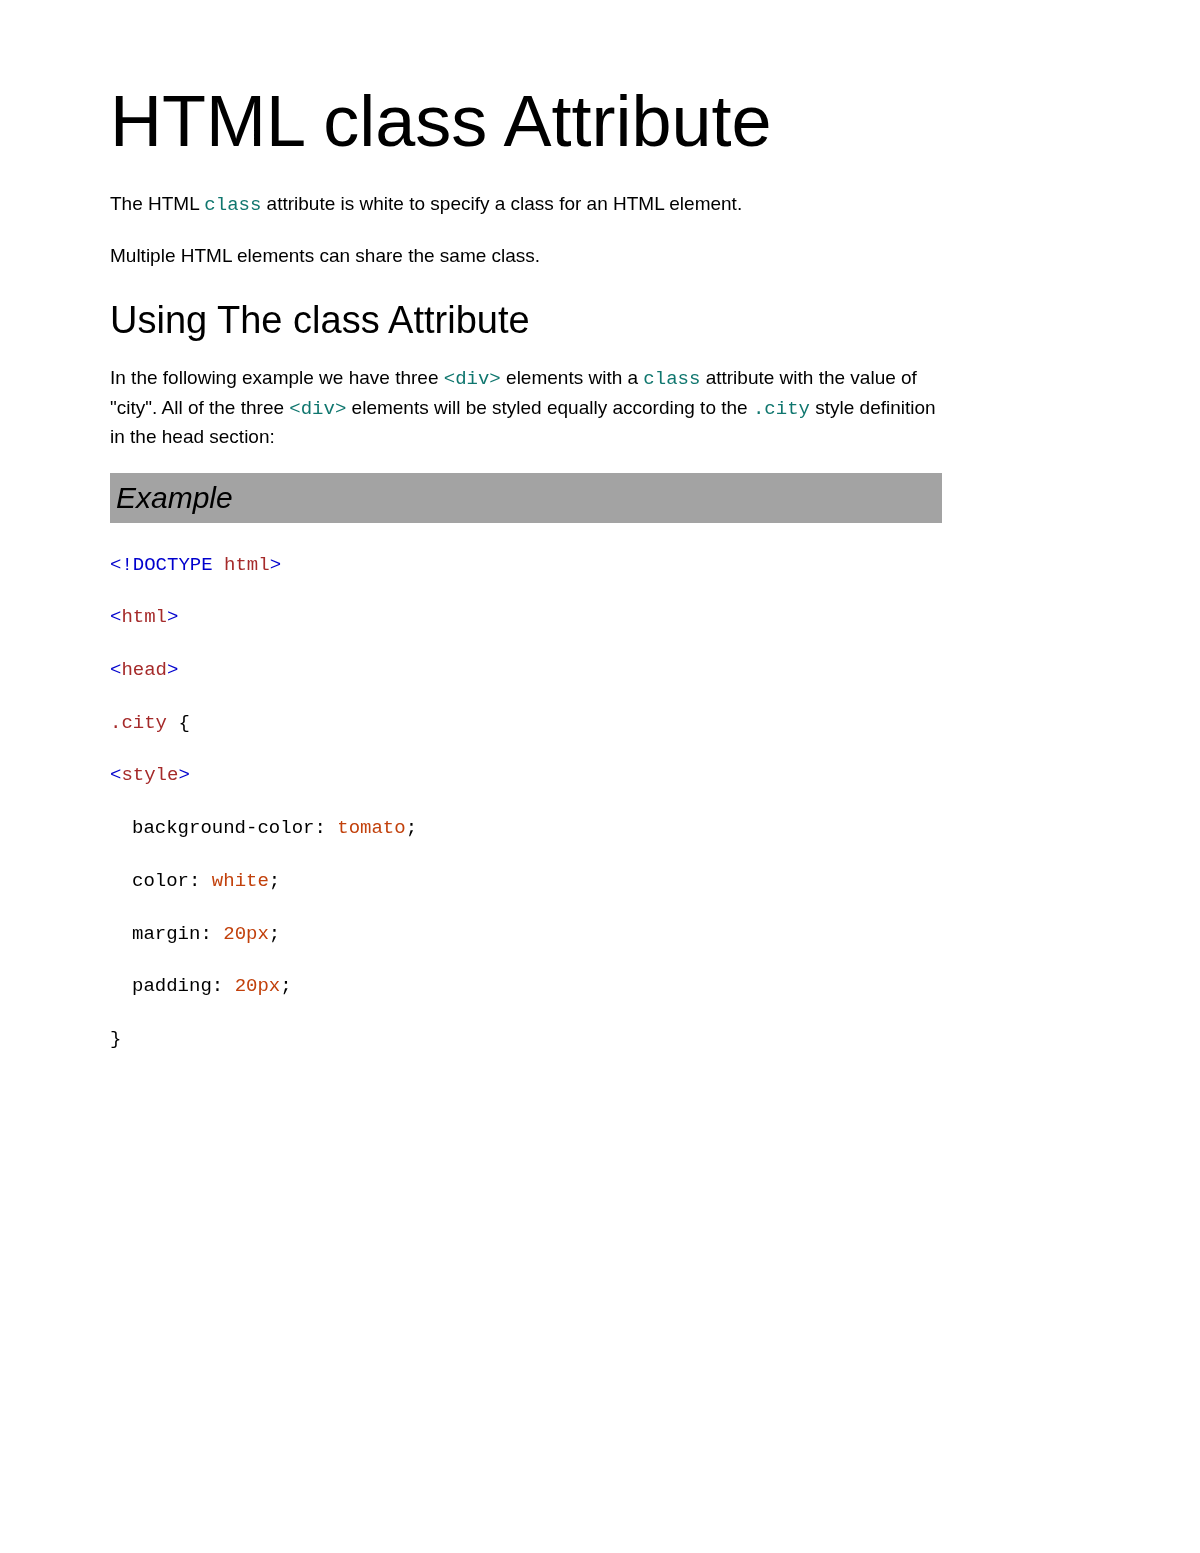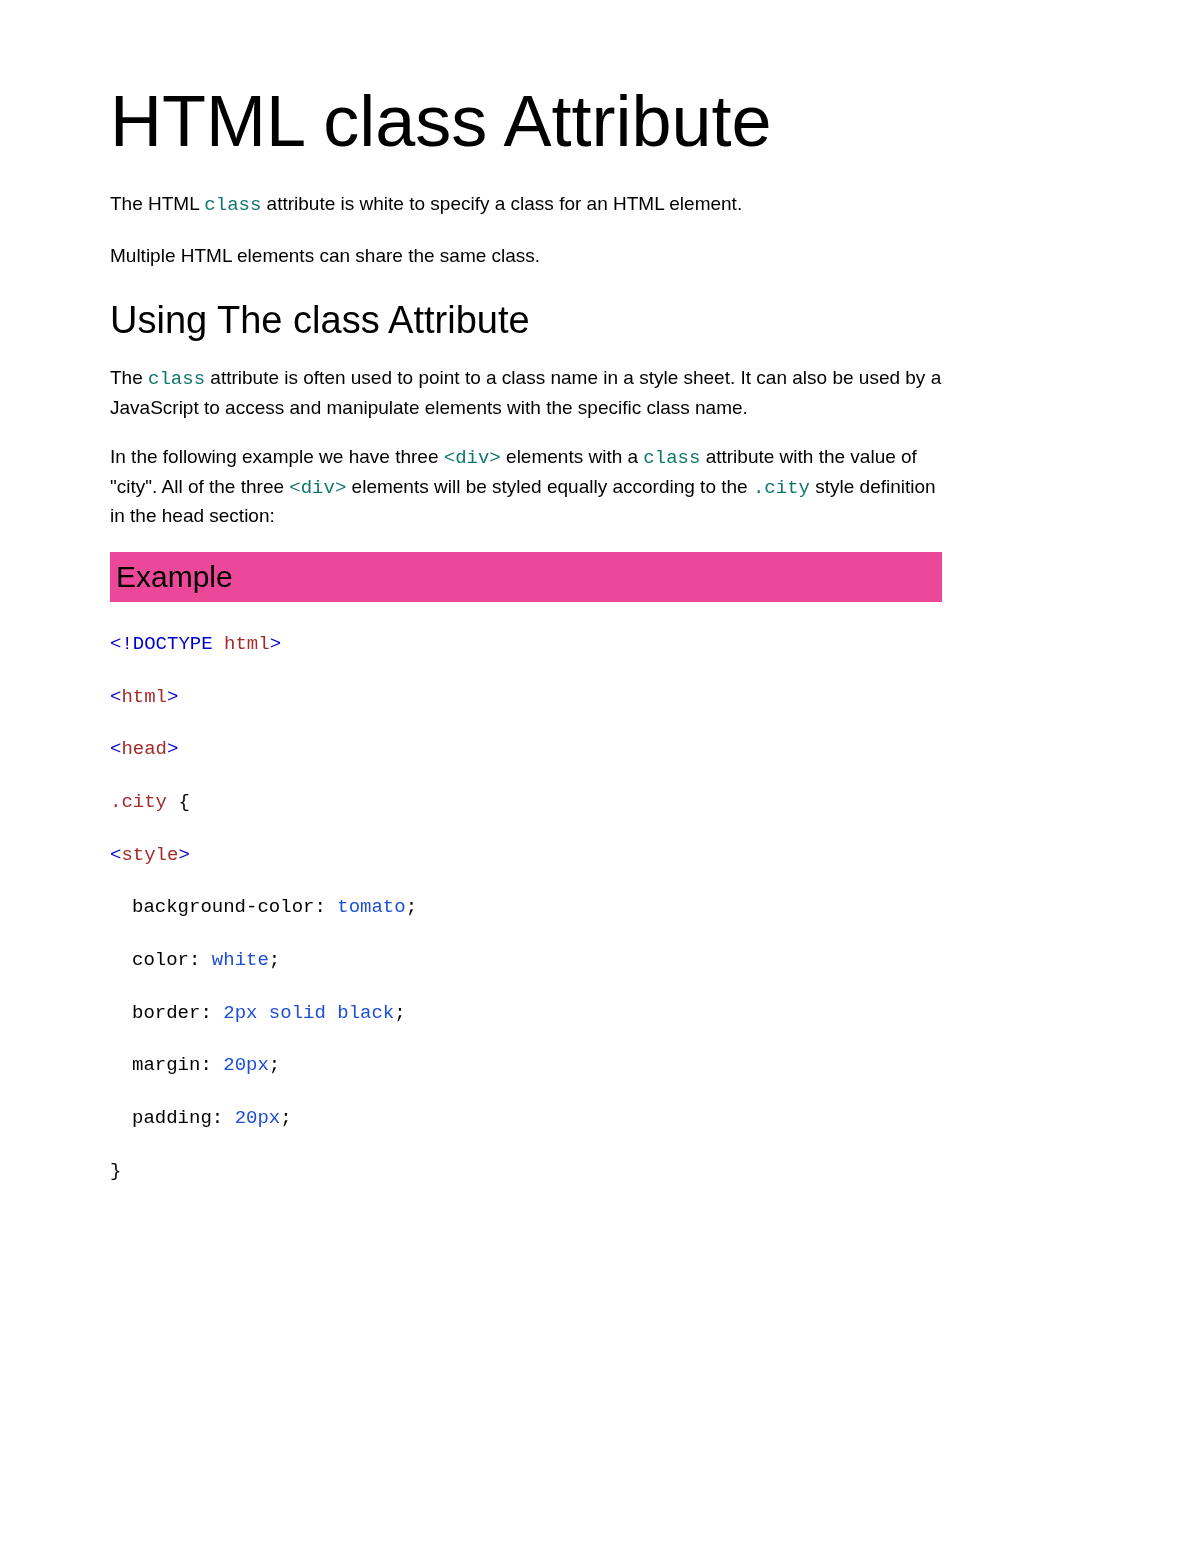--- a/index.html
+++ b/index.html
@@ -32,24 +32,25 @@
     font-size: 19px;
     line-height: 1.45;
     margin: 0 0 22px 0;
   }
   .code-inline {
     font-family: "Courier New", Courier, monospace;
     color: #0f766e;
     font-size: 19px;
   }
   .example-bar {
-    background: #ec4899;
+    background: #a3a3a3;
     padding: 8px 18px 8px 6px;
     margin-top: 20px;
     margin-bottom: 30px;
+    font-style: italic;
   }
   .example-bar .label {
     font-family: Arial, Helvetica, sans-serif;
     font-size: 30px;
     font-weight: 400;
   }
   .code-block {
     font-family: Liberation Mono, monospace;
     font-size: 19px;
     line-height: 1.3;
@@ -57,41 +58,38 @@
   .code-line {
     margin: 0 0 28px 0;
     white-space: pre;
   }
   .indent {
     padding-left: 22px;
   }
   .tok-blue { color: #0000cd; }
   .tok-brown { color: #a52a2a; }
   .tok-red { color: #000000; text-align: center; }
-  .tok-mediumblue { color: #1d4ed8; }
+  .tok-mediumblue { color: #c2410c; }
   .tok-black { color: #000; }
 </style>
 </head>
 <body>
 
 <div class="page">
 
   <h1 class="title">HTML class Attribute</h1>
 
   <p class="body">
     <span>The HTML </span><span class="code-inline">class</span><span> attribute is white to specify a class for an HTML element.</span>
   </p>
 
   <p class="body">Multiple HTML elements can share the same class.</p>
 
   <h2 class="subheading">Using The class Attribute</h2>
 
-  <p class="body">
-    <span>The </span><span class="code-inline">class</span><span> attribute is often used to point to a class name in a style sheet. It can also be used by a JavaScript to access and manipulate elements with the specific class name.</span>
-  </p>
 
   <p class="body">
     <span>In the following example we have three </span><span class="code-inline">&lt;div&gt;</span><span> elements with a </span><span class="code-inline">class</span><span> attribute with the value of "city". All of the three </span><span class="code-inline">&lt;div&gt;</span><span> elements will be styled equally according to the </span><span class="code-inline">.city</span><span> style definition in the head section:</span>
   </p>
 
   <div class="example-bar">
     <span class="label">Example</span>
   </div>
 
   <div class="code-block">
@@ -103,21 +101,20 @@
     <div class="code-line"><span class="tok-blue">&lt;</span><span class="tok-brown">head</span><span class="tok-blue">&gt;</span></div>
 
     <div class="code-line"><span class="tok-brown">.city </span><span class="tok-black">{</span></div>
 
     <div class="code-line"><span class="tok-blue">&lt;</span><span class="tok-brown">style</span><span class="tok-blue">&gt;</span></div>
 
     <div class="code-line indent"><span class="tok-red">background-color</span><span class="tok-black">:</span><span class="tok-mediumblue"> tomato</span><span class="tok-black">;</span></div>
 
     <div class="code-line indent"><span class="tok-red">color</span><span class="tok-black">:</span><span class="tok-mediumblue"> white</span><span class="tok-black">;</span></div>
 
-    <div class="code-line indent"><span class="tok-red">border</span><span class="tok-black">:</span><span class="tok-mediumblue"> 2px solid black</span><span class="tok-black">;</span></div>
 
     <div class="code-line indent"><span class="tok-red">margin</span><span class="tok-black">:</span><span class="tok-mediumblue"> 20px</span><span class="tok-black">;</span></div>
 
     <div class="code-line indent"><span class="tok-red">padding</span><span class="tok-black">:</span><span class="tok-mediumblue"> 20px</span><span class="tok-black">;</span></div>
 
     <div class="code-line"><span class="tok-black">}</span></div>
 
   </div>
 
 </div>

